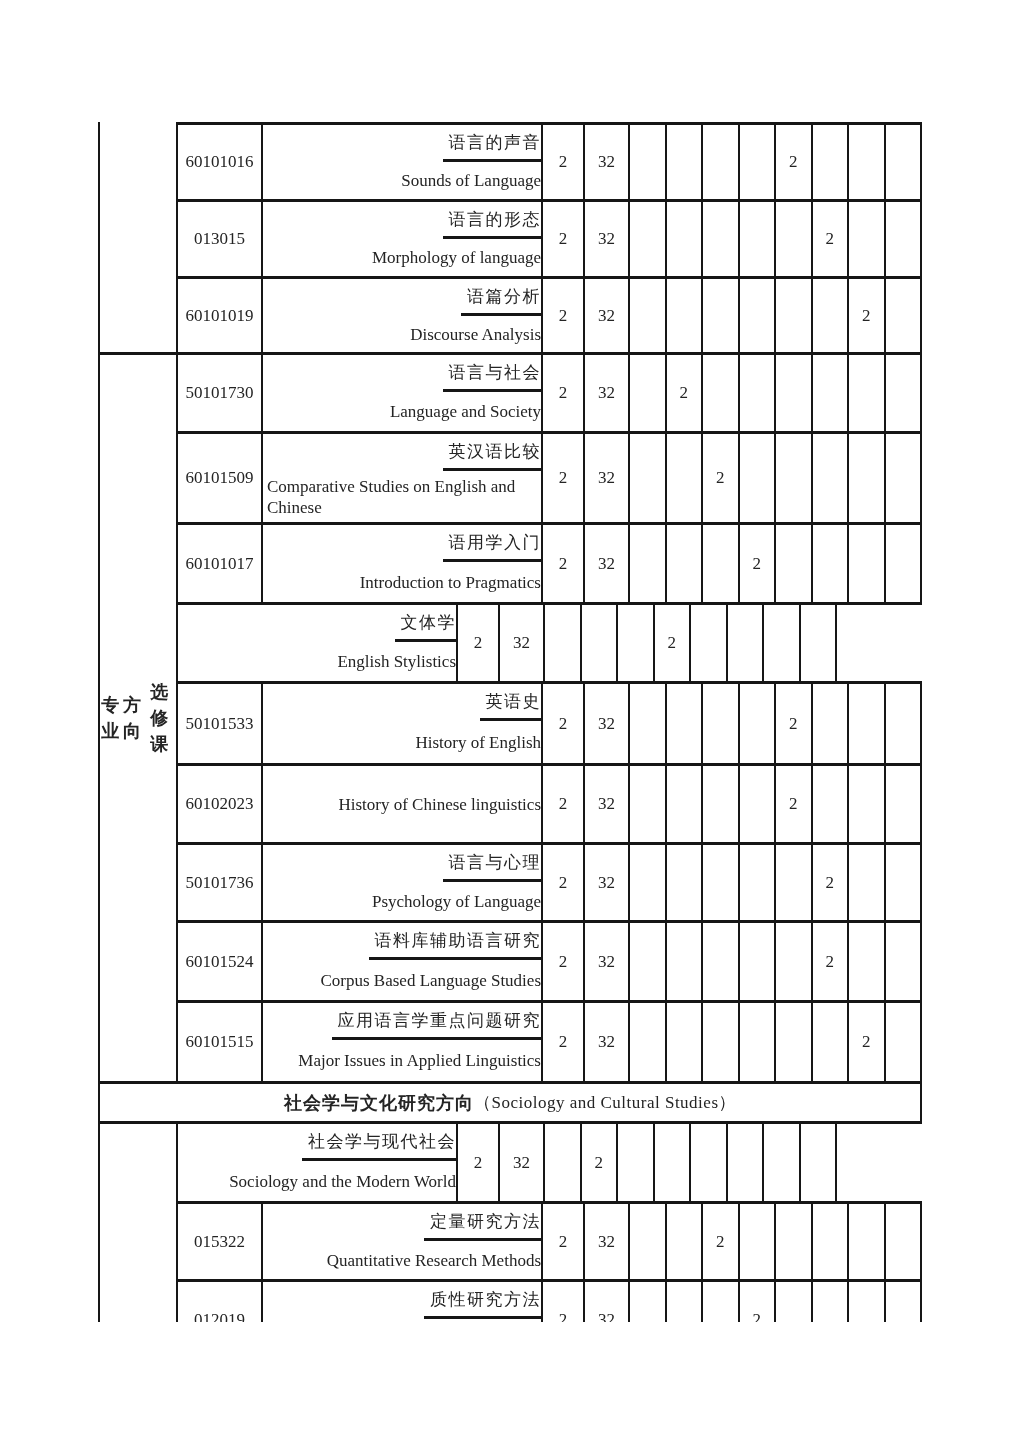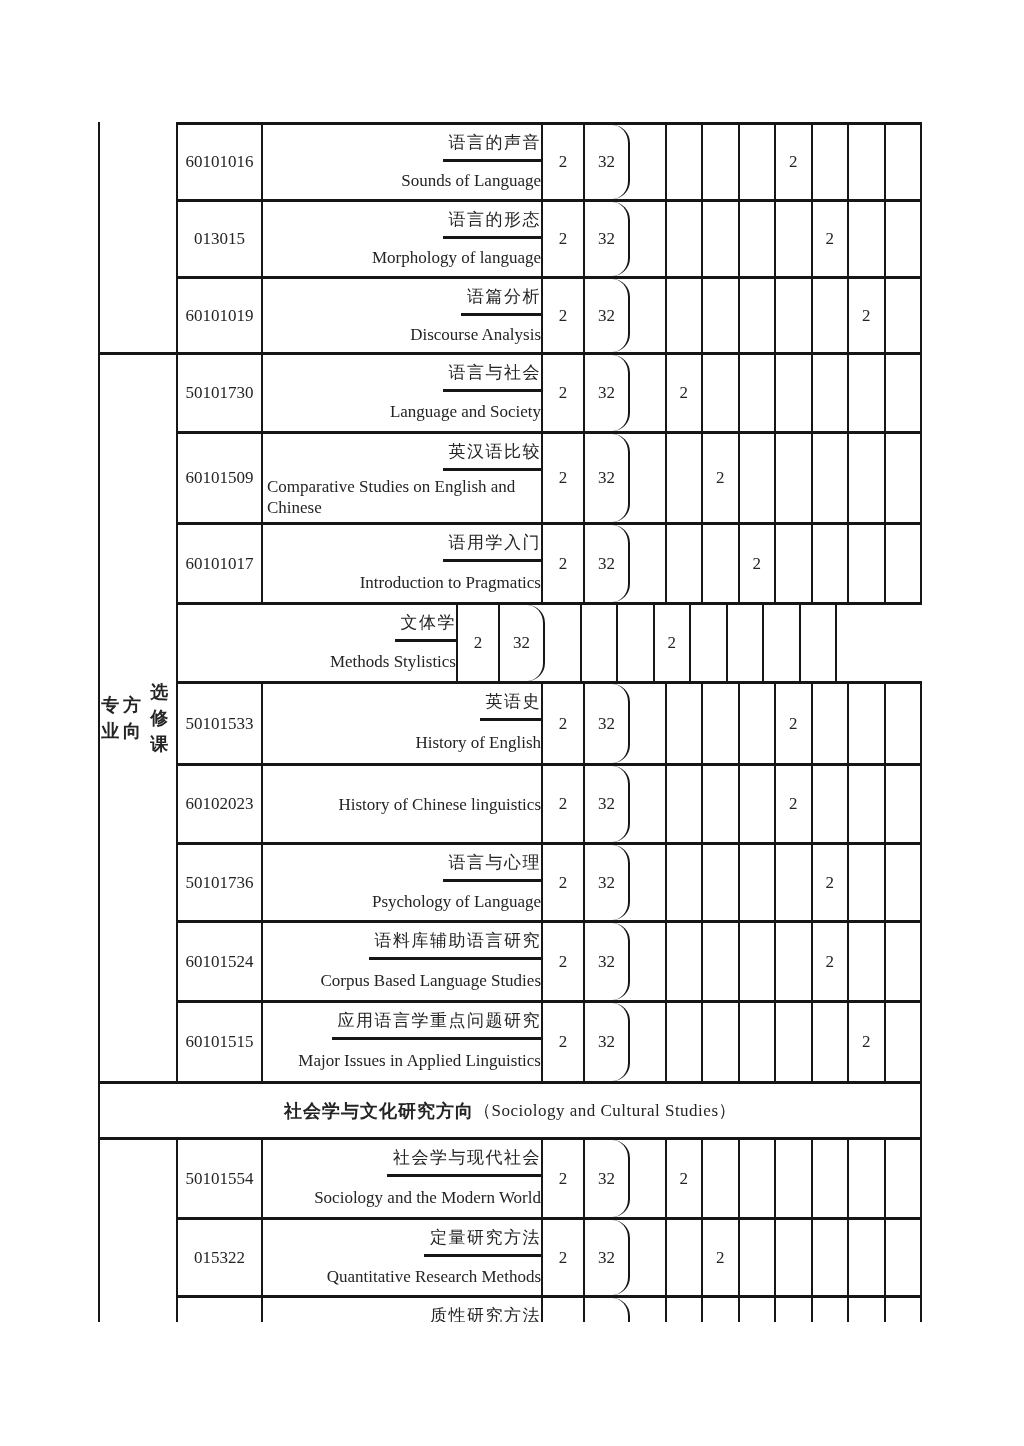--- a/index.html
+++ b/index.html
@@ -29,33 +29,33 @@
   .grows.first { border-top:3px solid #161616; }
   .row { display:flex; align-items:stretch; border-bottom:3px solid #161616; }
   .c {
     border-right:2px solid #161616;
     display:flex; align-items:center; justify-content:center;
     font-size:17px;
   }
   .c-code  { width:85px;  flex:0 0 85px; }
   .c-name  { width:280px; flex:0 0 280px; flex-direction:column; align-items:flex-end; justify-content:flex-start; }
   .c-credit{ width:42px;  flex:0 0 42px; }
-  .c-hours { width:45px;  flex:0 0 45px;border-radius:18px; }
+  .c-hours { width:45px;  flex:0 0 45px; }
   .c-sem   { width:36.5px; flex:0 0 36.5px; }
   .nm-zh {
     height:37px; flex:0 0 37px; border-bottom:3px solid #161616;
     display:flex; align-items:center; padding-left:6px;
     font-size:17px; letter-spacing:1.5px;
   }
   .nm-en {
     flex:1 1 auto; display:flex; align-items:center; padding-left:4px;
     font-size:17px; line-height:21px;
   }
   .section-row {
-    height:56px;
+    height:40px;
     border-left:2px solid #161616; border-right:2px solid #161616;
     border-bottom:3px solid #161616;
     display:flex; align-items:center; justify-content:center;
     font-size:18px;
   }
   .sec-zh { font-weight:bold; letter-spacing:1px; }
   .sec-en { font-weight:normal; font-size:17px; letter-spacing:0.5px; }
 </style>
 </head>
 <body>
@@ -174,21 +174,21 @@
             <div class="c c-sem"></div>
             <div class="c c-sem">2</div>
             <div class="c c-sem"></div>
             <div class="c c-sem"></div>
             <div class="c c-sem"></div>
             <div class="c c-sem"></div>
           </div>
           <div class="row" style="height: 79px;">
     <div class="c c-name">
       <div class="nm-zh">文体学</div>
-      <div class="nm-en">Methods Stylistics</div>
+      <div class="nm-en">English Stylistics</div>
     </div>
     <div class="c c-credit">2</div>
     <div class="c c-hours">32</div>
   <div class="c c-sem"></div>
             <div class="c c-sem"></div>
             <div class="c c-sem"></div>
             <div class="c c-sem">2</div>
             <div class="c c-sem"></div>
             <div class="c c-sem"></div>
             <div class="c c-sem"></div>
@@ -281,21 +281,20 @@
         </div>
   </div>
       <div class="section-row" id="section-row">
       <span class="sec-zh">社会学与文化研究方向</span>
         <span class="sec-en">（Sociology and Cultural Studies）</span>
     </div>
   <div class="group">
     <div class="glabel"></div>
     <div class="grows">
           <div class="row" style="height: 80px;">
-    <div class="c c-code">50101554</div>
     <div class="c c-name">
       <div class="nm-zh">社会学与现代社会</div>
       <div class="nm-en">Sociology and the Modern World</div>
     </div>
     <div class="c c-credit">2</div>
     <div class="c c-hours">32</div>
   <div class="c c-sem"></div>
             <div class="c c-sem">2</div>
             <div class="c c-sem"></div>
             <div class="c c-sem"></div>

